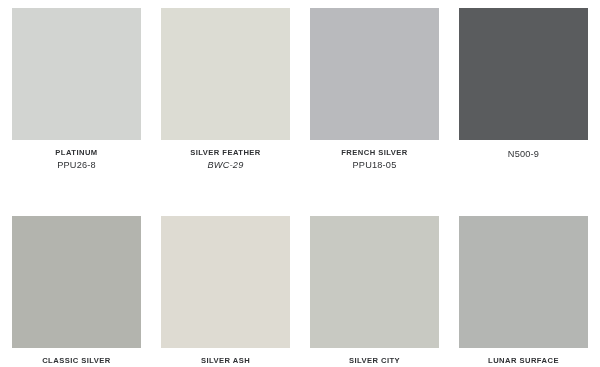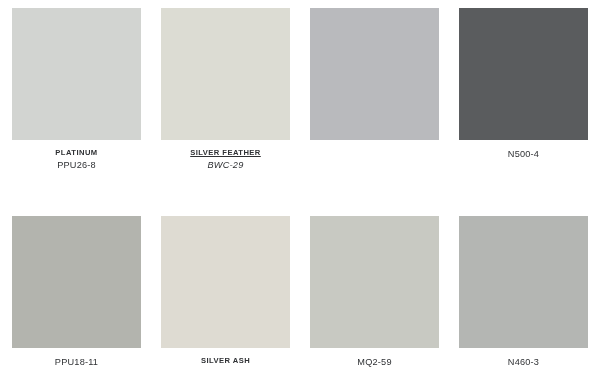--- a/index.html
+++ b/index.html
@@ -81,64 +81,71 @@
       <div class="swatch-chip" style="background-color: rgb(210, 212, 209);"></div>
       <div class="swatch-caption">
         <span class="swatch-name" style="color: rgb(47, 49, 52);">PLATINUM</span>
         <span class="swatch-code" style="color: rgb(47, 49, 52);">PPU26-8</span>
       </div>
     </div>
 
     <div class="swatch-card">
       <div class="swatch-chip" style="background-color: rgb(220, 220, 211);"></div>
       <div class="swatch-caption">
-        <span class="swatch-name" style="color: rgb(47, 49, 52); text-decoration: underline;">SILVER FEATHER</span>
+        <span class="swatch-name" style="color: rgb(47, 49, 52);">SILVER FEATHER</span>
         <span class="swatch-code" style="color: rgb(47, 49, 52); font-style: italic;">BWC-29</span>
       </div>
     </div>
 
     <div class="swatch-card">
       <div class="swatch-chip" style="background-color: rgb(185, 186, 189);"></div>
+      <div class="swatch-caption">
+        <span class="swatch-name" style="color: rgb(47, 49, 52);">FRENCH SILVER</span>
+        <span class="swatch-code" style="color: rgb(47, 49, 52);">PPU18-05</span>
+      </div>
     </div>
 
     <div class="swatch-card">
       <div class="swatch-chip" style="background-color: rgb(90, 92, 94);"></div>
       <div class="swatch-caption">
-        <span class="swatch-code" style="color: rgb(47, 49, 52);">N500-4</span>
+        <span class="swatch-code" style="color: rgb(47, 49, 52);">N500-9</span>
       </div>
     </div>
 
   </div>
 
   <div class="palette-row" id="row-2">
 
     <div class="swatch-card">
       <div class="swatch-chip" style="background-color: rgb(179, 180, 174);"></div>
       <div class="swatch-caption">
+        <span class="swatch-name" style="color: rgb(47, 49, 52);">CLASSIC SILVER</span>
         <span class="swatch-code" style="color: rgb(47, 49, 52);">PPU18-11</span>
       </div>
     </div>
 
     <div class="swatch-card">
       <div class="swatch-chip" style="background-color: rgb(222, 219, 210);"></div>
       <div class="swatch-caption">
         <span class="swatch-name" style="color: rgb(47, 49, 52);">SILVER ASH</span>
         <span class="swatch-code" style="color: rgb(47, 49, 52);">GR-W11</span>
       </div>
     </div>
 
     <div class="swatch-card">
       <div class="swatch-chip" style="background-color: rgb(200, 201, 194);"></div>
       <div class="swatch-caption">
+        <span class="swatch-name" style="color: rgb(47, 49, 52);">SILVER CITY</span>
         <span class="swatch-code" style="color: rgb(47, 49, 52);">MQ2-59</span>
       </div>
     </div>
 
     <div class="swatch-card">
       <div class="swatch-chip" style="background-color: rgb(180, 182, 179);"></div>
       <div class="swatch-caption">
+        <span class="swatch-name" style="color: rgb(47, 49, 52);">LUNAR SURFACE</span>
         <span class="swatch-code" style="color: rgb(47, 49, 52);">N460-3</span>
       </div>
     </div>
 
   </div>
 
 </div>
 
 </body></html>

